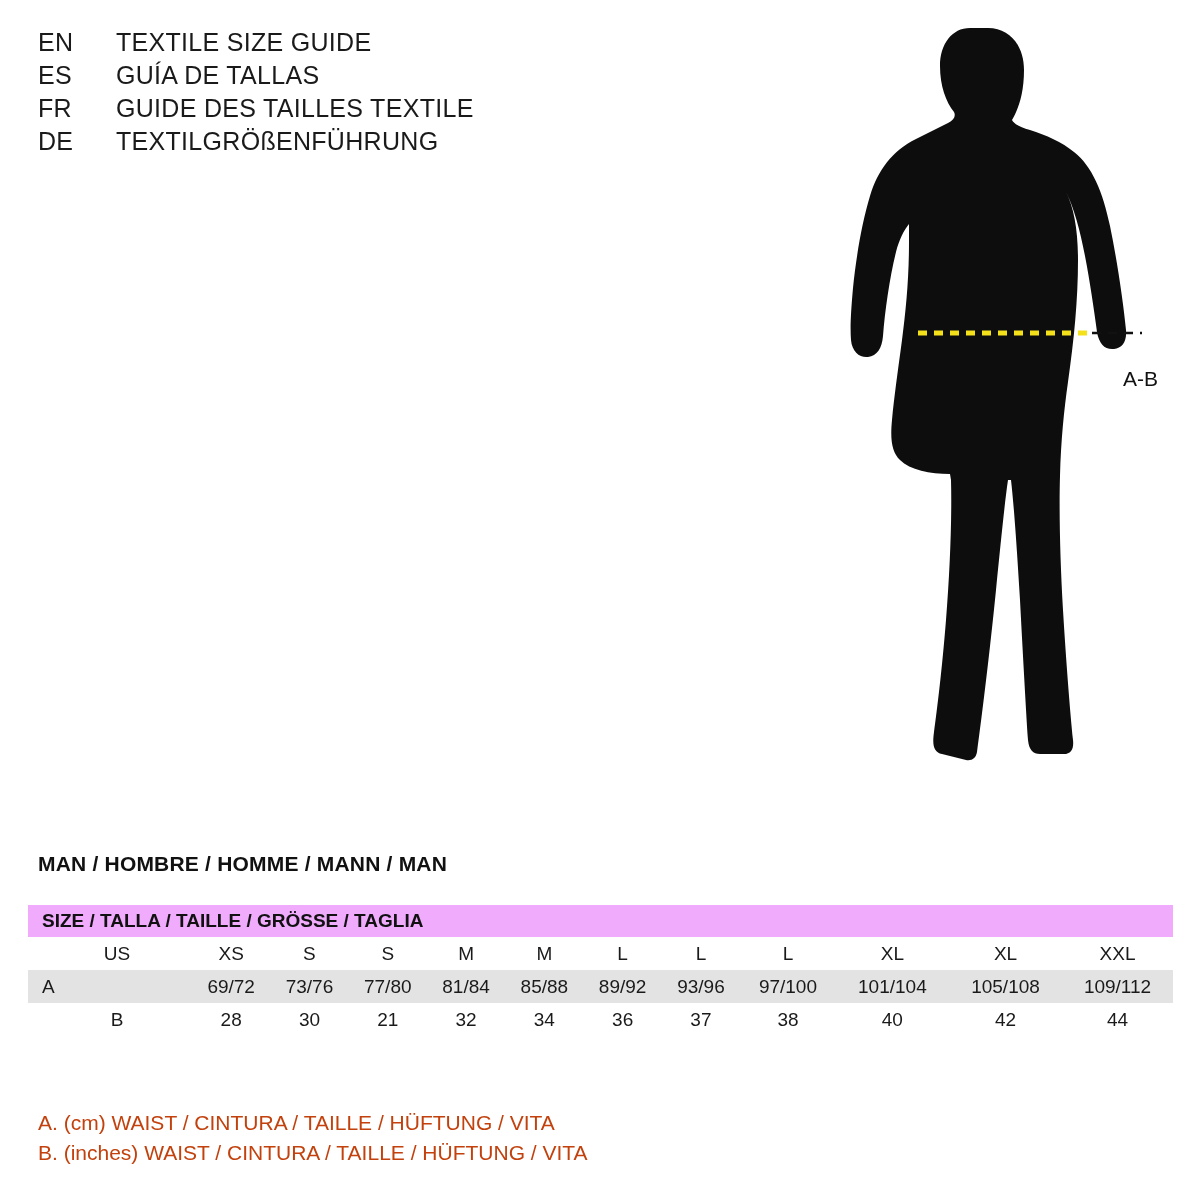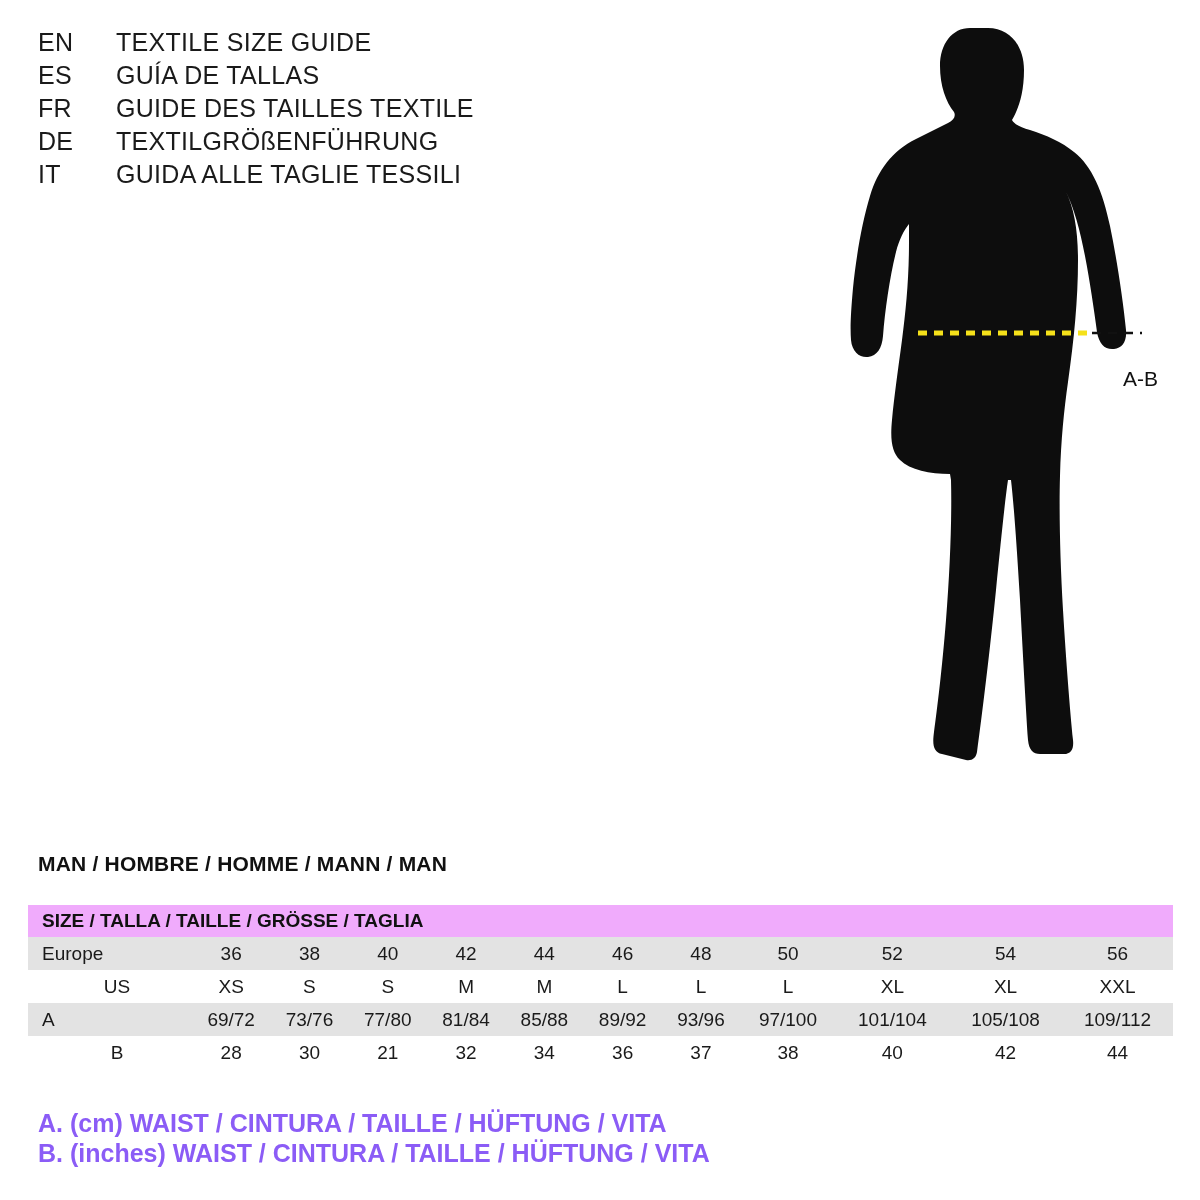--- a/index.html
+++ b/index.html
@@ -127,25 +127,24 @@
     width: 150px;
   }
 
   
   .footnotes {
     position: absolute;
     left: 38px;
     top: 1108px;
   }
   .footnote {
-    font-size: 25px;
+    font-size: 21px;
     line-height: 30px;
-    color: #8b5cf6;
+    color: #c2410c;
     white-space: nowrap;
-    font-weight: bold;
   }
 </style>
 </head>
 <body>
 
 <div class="page">
 
   <div class="lang-block">
     <div class="lang-row">
       <div class="lang-code">EN</div>
@@ -155,24 +154,20 @@
       <div class="lang-code">ES</div>
       <div class="lang-text">GUÍA DE TALLAS</div>
     </div>
     <div class="lang-row">
       <div class="lang-code">FR</div>
       <div class="lang-text">GUIDE DES TAILLES TEXTILE</div>
     </div>
     <div class="lang-row">
       <div class="lang-code">DE</div>
       <div class="lang-text">TEXTILGRÖßENFÜHRUNG</div>
-    </div>
-    <div class="lang-row">
-      <div class="lang-code">IT</div>
-      <div class="lang-text">GUIDA ALLE TAGLIE TESSILI</div>
     </div>
   </div>
 
 
   <div class="figure-area">
     <svg class="figure-svg" width="370" height="800" viewBox="0 0 370 800">
       <path fill="#0d0d0d" d="
         M150,18
         C132,18 120,34 120,56
         C120,76 126,92 134,102
@@ -230,34 +225,20 @@
 
   <div class="section-title">MAN / HOMBRE / HOMME / MANN / MAN</div>
 
   <table class="size-table">
     <thead>
       <tr>
         <th class="head-cell" colspan="12">SIZE / TALLA / TAILLE / GRÖSSE / TAGLIA</th>
       </tr>
     </thead>
     <tbody>
-      <tr class="row-alt">
-        <td class="label-cell">Europe</td>
-        <td>36</td>
-        <td>38</td>
-        <td>40</td>
-        <td>42</td>
-        <td>44</td>
-        <td>46</td>
-        <td>48</td>
-        <td>50</td>
-        <td>52</td>
-        <td>54</td>
-        <td>56</td>
-      </tr>
       <tr class="row-plain">
         <td class="label-cell">US</td>
         <td>XS</td>
         <td>S</td>
         <td>S</td>
         <td>M</td>
         <td>M</td>
         <td>L</td>
         <td>L</td>
         <td>L</td>

